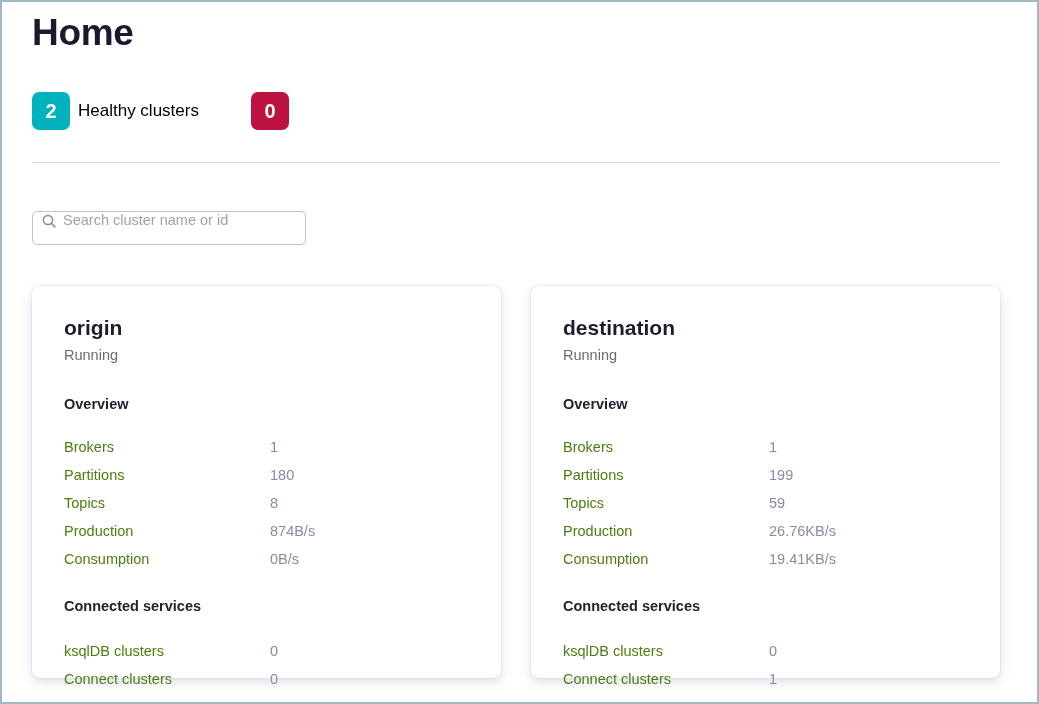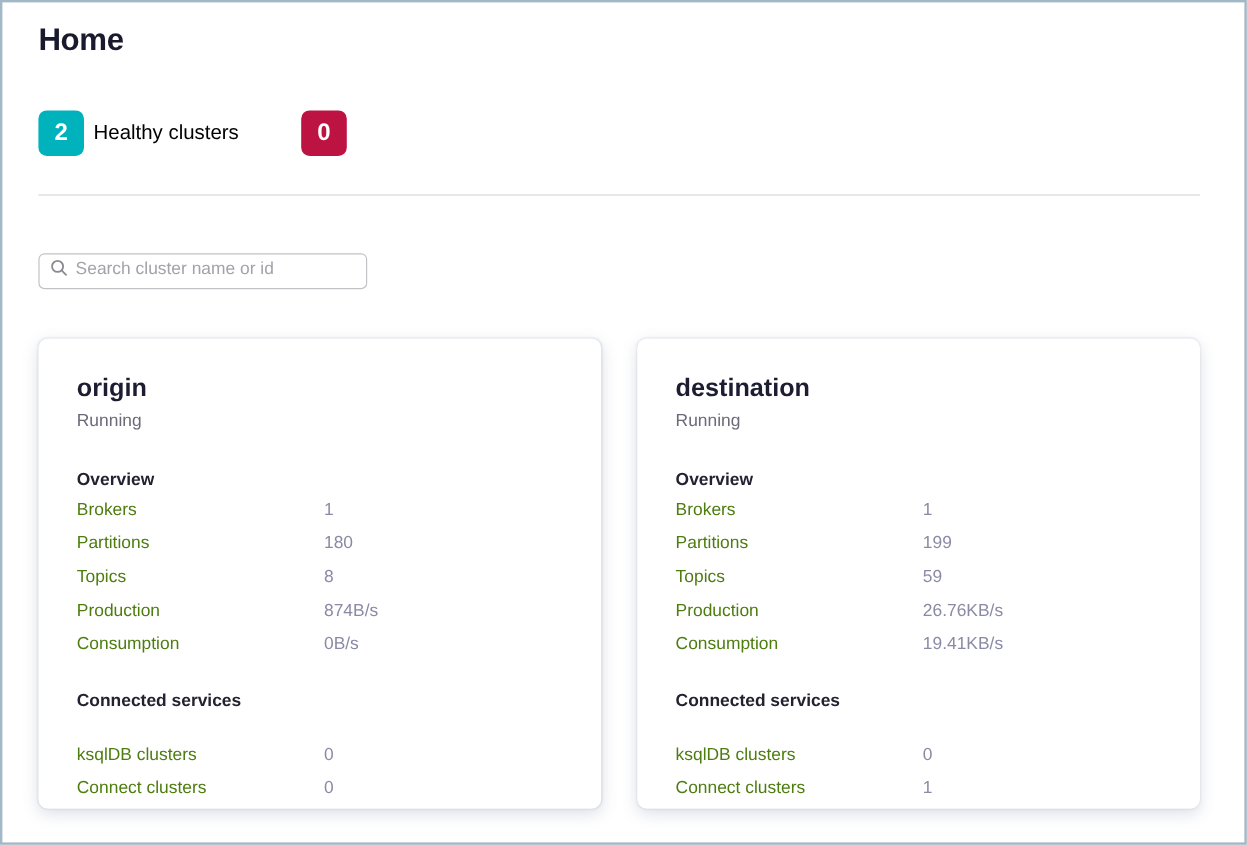--- a/index.html
+++ b/index.html
@@ -8,21 +8,21 @@
     font-family: "Liberation Sans", sans-serif;
     background: #ffffff;
     border: 2px solid #a3b8c6;
     overflow: hidden;
     color: #1c1d30;
   }
   .page { padding: 0 37px 0 30px; }
 
   .page-title {
     margin-top: 12px;
-    font-size: 26px;
+    font-size: 37px;
     line-height: 38px;
     font-weight: bold;
     letter-spacing: -0.3px;
     color: #191a2e;
   }
 
   .stats-row {
     margin-top: 40px;
     display: flex;
     align-items: center;
@@ -45,22 +45,22 @@
     border-top: 1px solid #d9d9d9;
     height: 0;
   }
 
   .search-box {
     margin-top: 48px;
     width: 274px; height: 30px;
     border: 1px solid #c3c3c7;
     border-radius: 5px;
     background: #ffffff;
-    display: flex; align-items: flex-start;
-    padding: 4px 9px;
+    display: flex; align-items: flex-end;
+    padding: 16px 9px;
     gap: 7px;
   }
   .search-box svg { flex: 0 0 auto; }
   .search-box input {
     flex: 1;
     border: none; outline: none;
     font-family: "Liberation Sans", sans-serif;
     font-size: 14.5px;
     color: #333333;
     background: transparent;
@@ -93,21 +93,21 @@
     font-size: 14.5px;
     line-height: 16px;
     color: #6a6a78;
   }
   .section-heading {
     font-size: 14.5px;
     line-height: 18px;
     font-weight: bold;
     color: #222230;
   }
-  .section-heading.overview { margin-top: 32px; margin-bottom: 2px; }
+  .section-heading.overview { margin-top: 32px; margin-bottom: 20px; }
   .section-heading.connected { margin-top: 24px; margin-bottom: 22px; }
   .metric-row {
     display: flex;
     line-height: 28px;
     font-size: 14.5px;
   }
   .metric-label { width: 206px; color: #4d7c0f; }
   .metric-value { color: #8a8aa5; }
 </style>
 </head>

